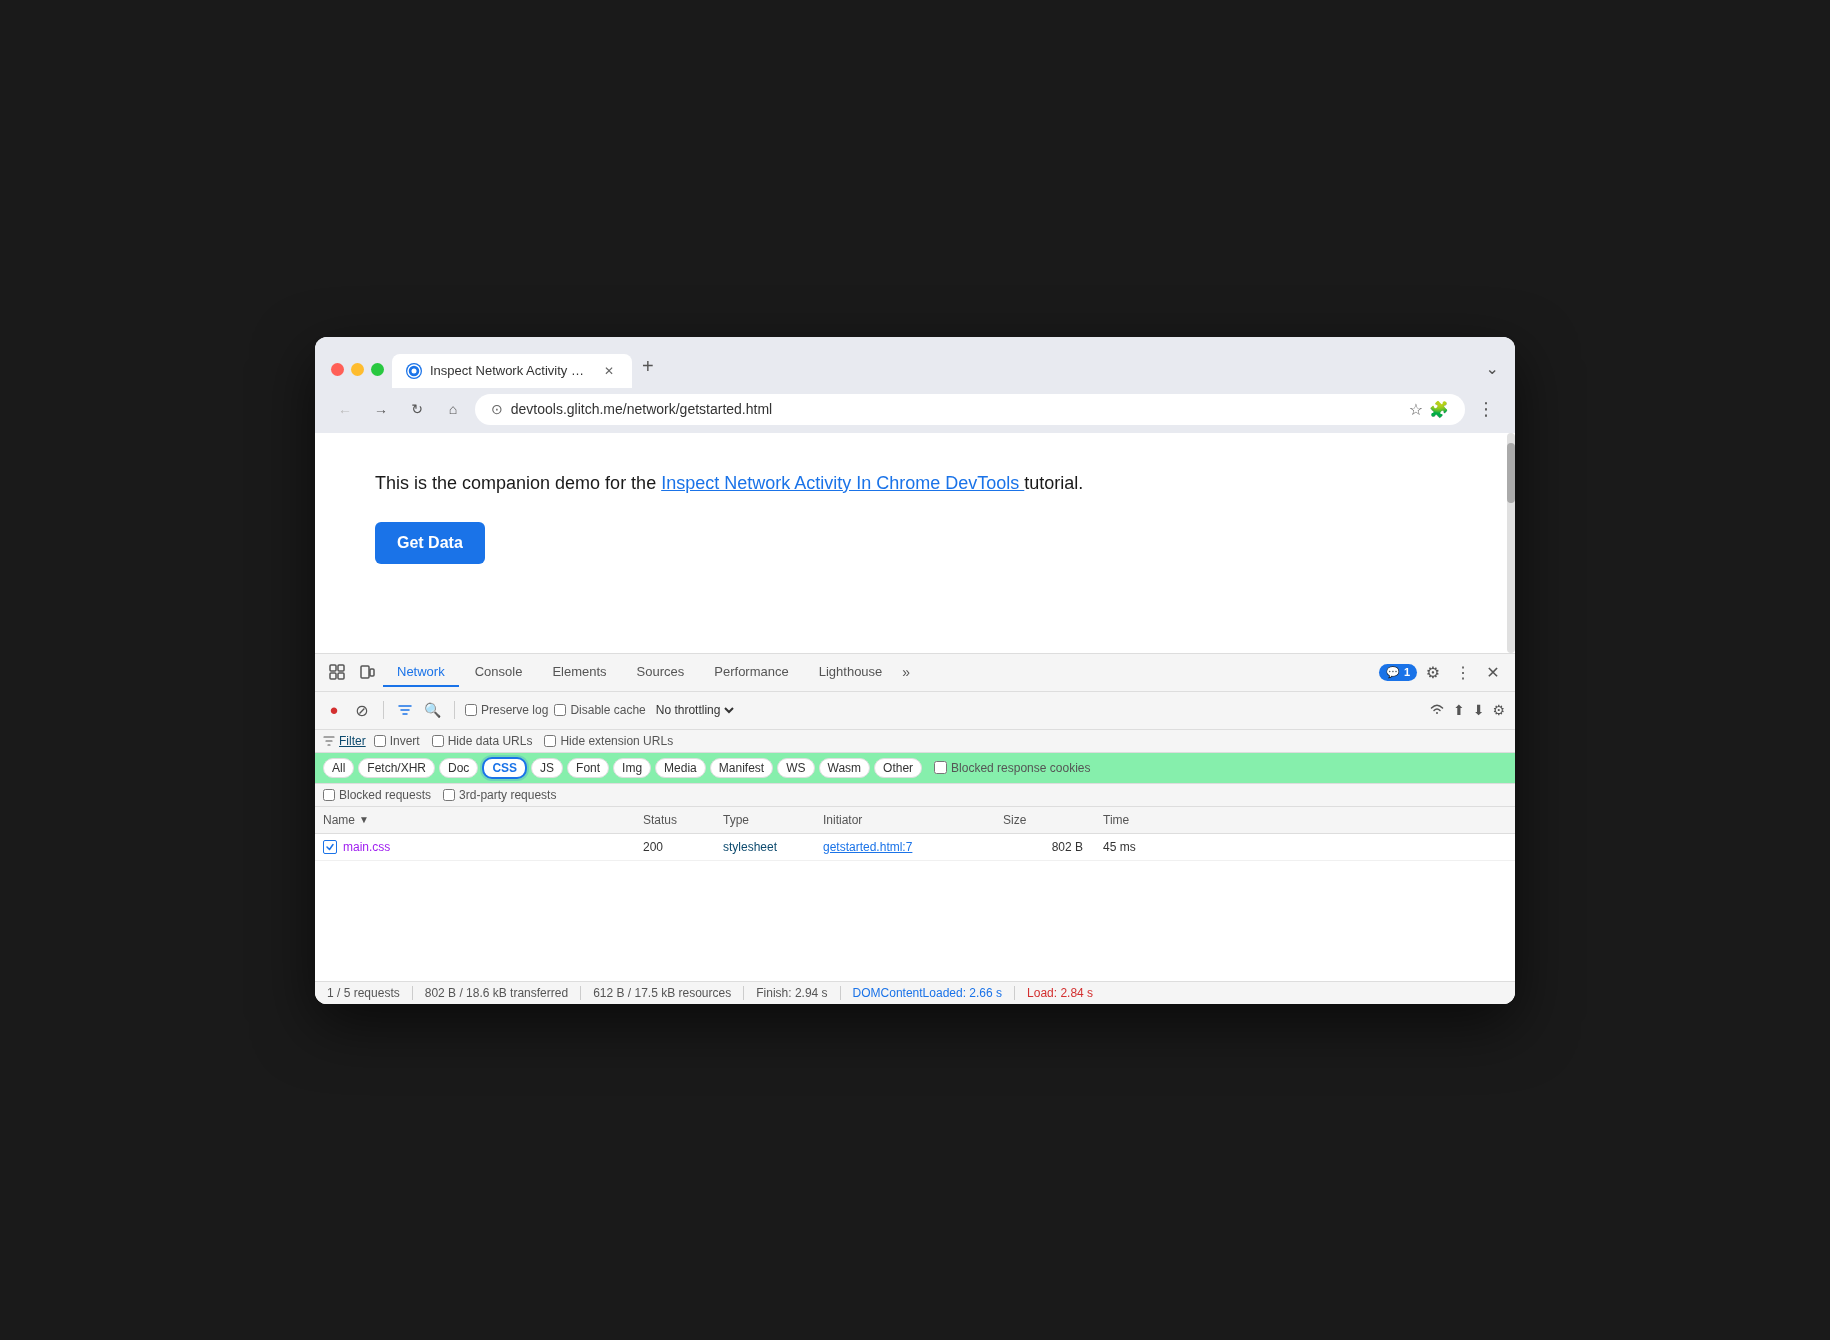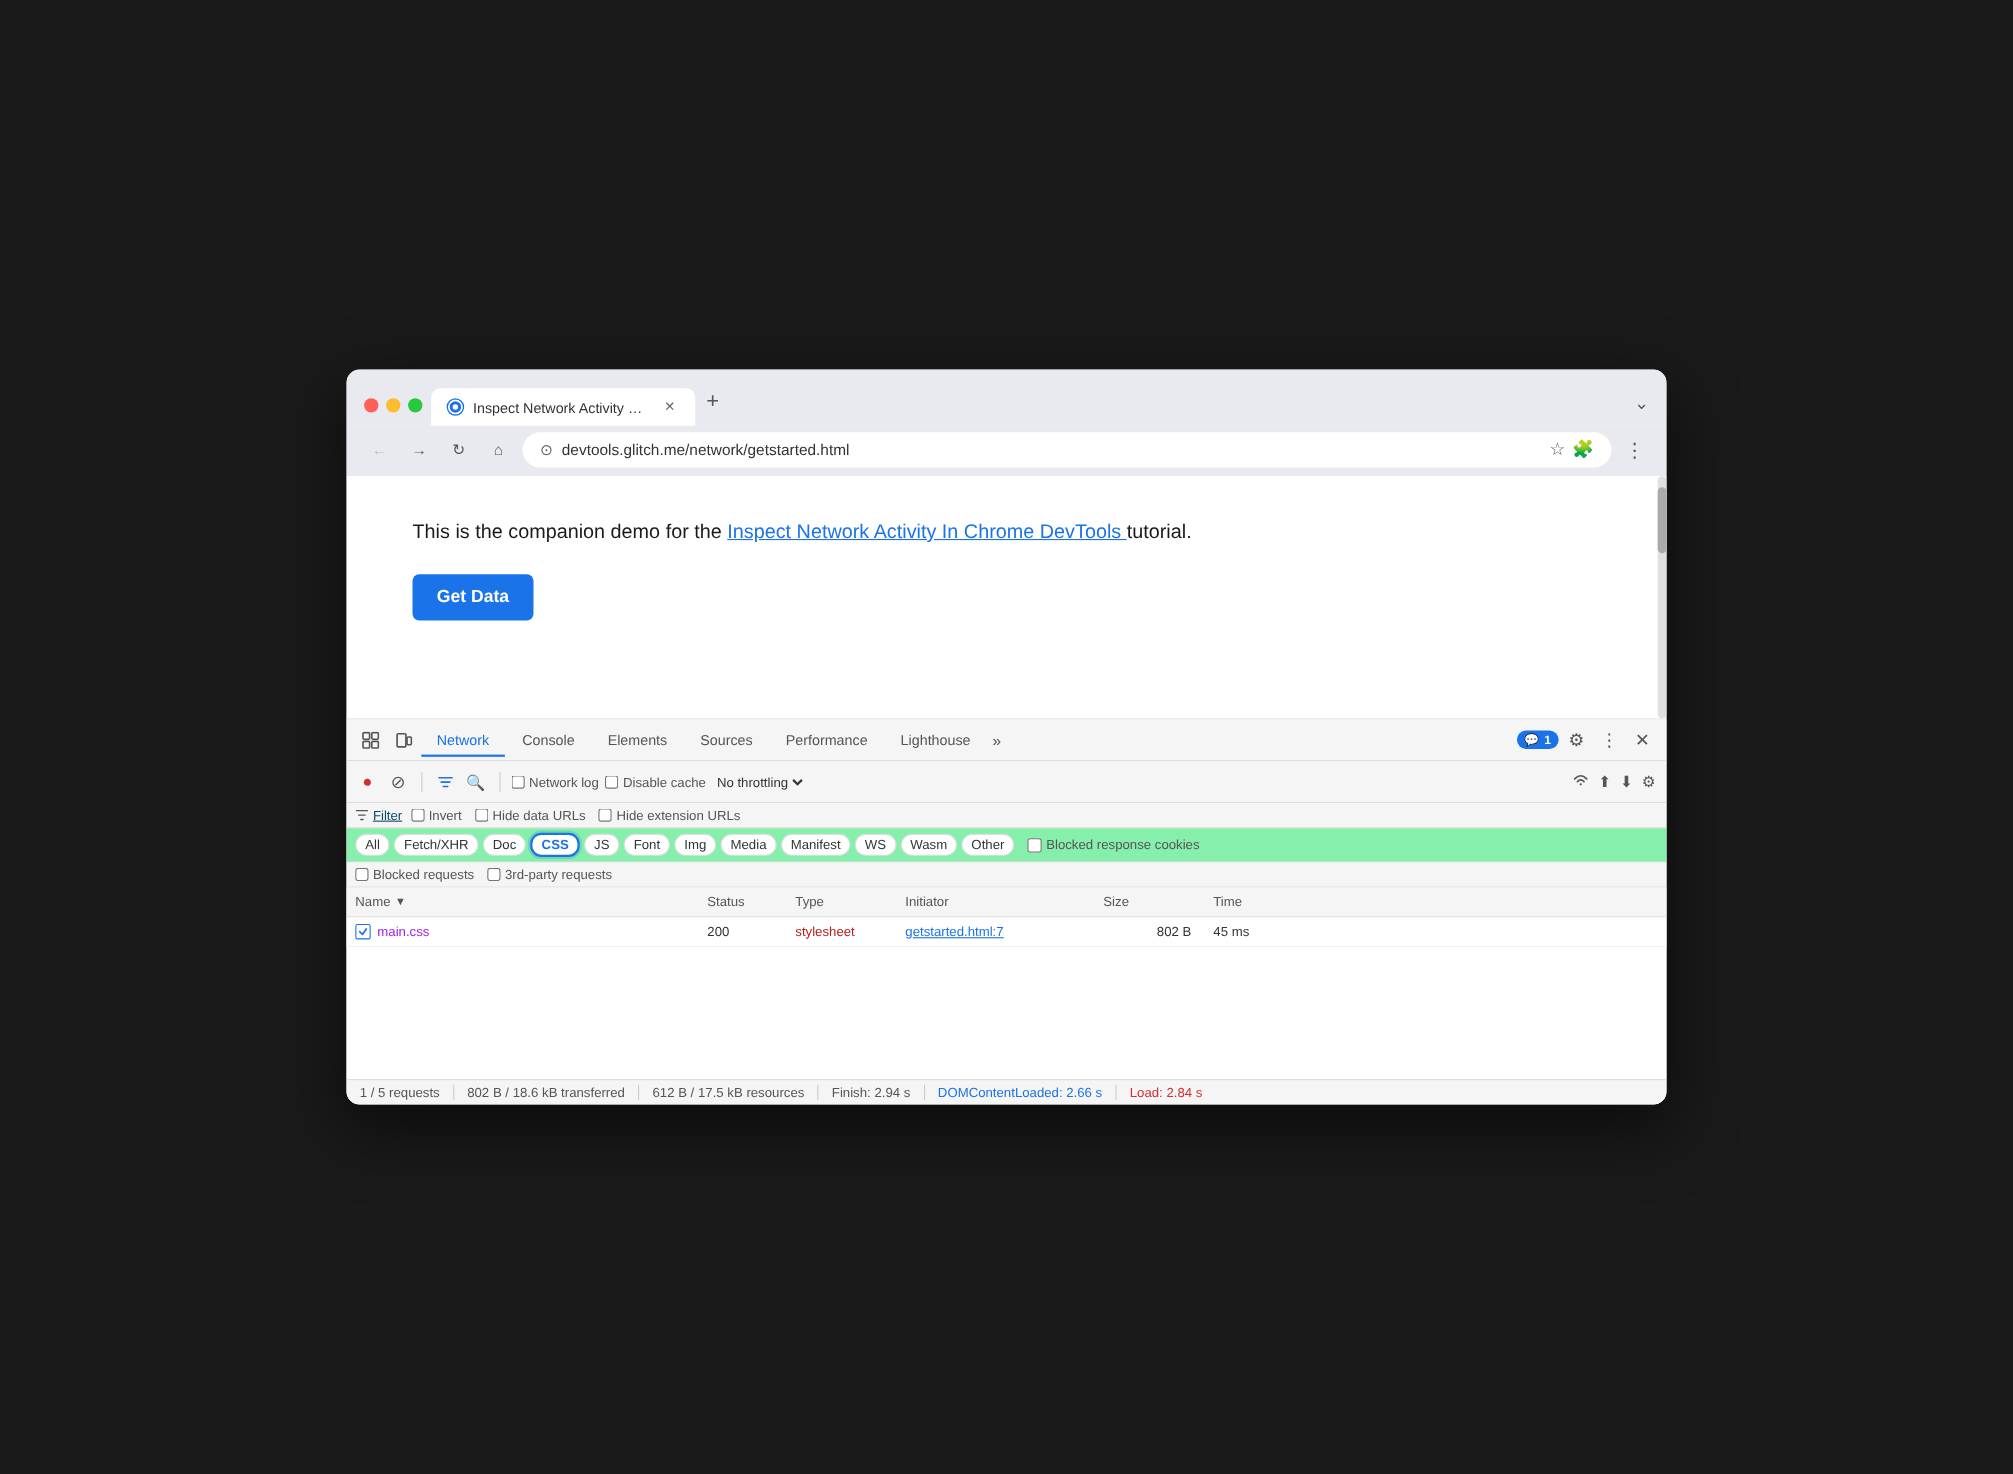--- a/index.html
+++ b/index.html
@@ -323,21 +323,21 @@
       display: flex; align-items: center; gap: 6px;
       color: #a020f0;
     }
     .file-icon-check {
       width: 14px; height: 14px;
       border: 1.5px solid #1a73e8;
       border-radius: 2px;
       display: flex; align-items: center; justify-content: center;
     }
     .td-status { width: 80px; color: #333; }
-    .td-type { width: 100px; color: #b91c1c; }
+    .td-type { width: 100px; color: #0c4a6e; }
     .td-initiator { width: 180px; color: #1a73e8; text-decoration: underline; cursor: pointer; }
     .td-size { width: 100px; color: #333; text-align: right; padding-right: 20px; }
     .td-time { flex: 1; color: #333; text-align: left; padding-right: 8px; }
     
     .status-bar {
       display: flex;
       align-items: center;
       padding: 4px 8px;
       border-top: 1px solid #ddd;
       background: #f5f5f5;
@@ -488,21 +488,21 @@
       <div class="nt-separator"></div>
       <div class="nt-btn nt-filter-icon">
         <svg width="14" height="14" viewBox="0 0 14 14" fill="none">
           <path d="M1 3h12M3 7h8M5 11h4" stroke="#1a73e8" stroke-width="1.5" stroke-linecap="round"></path>
         </svg>
       </div>
       <div class="nt-btn nt-search">🔍</div>
       <div class="nt-separator"></div>
       <div class="nt-checkbox-group">
         <input type="checkbox" style="">
-        <label>Network log</label>
+        <label>Preserve log</label>
       </div>
       <div class="nt-checkbox-group">
         <input type="checkbox" style="">
         <label>Disable cache</label>
       </div>
       <select class="throttle-select">
         <option>No throttling</option>
         <option>Fast 3G</option>
         <option>Slow 3G</option>
         <option>Offline</option>

